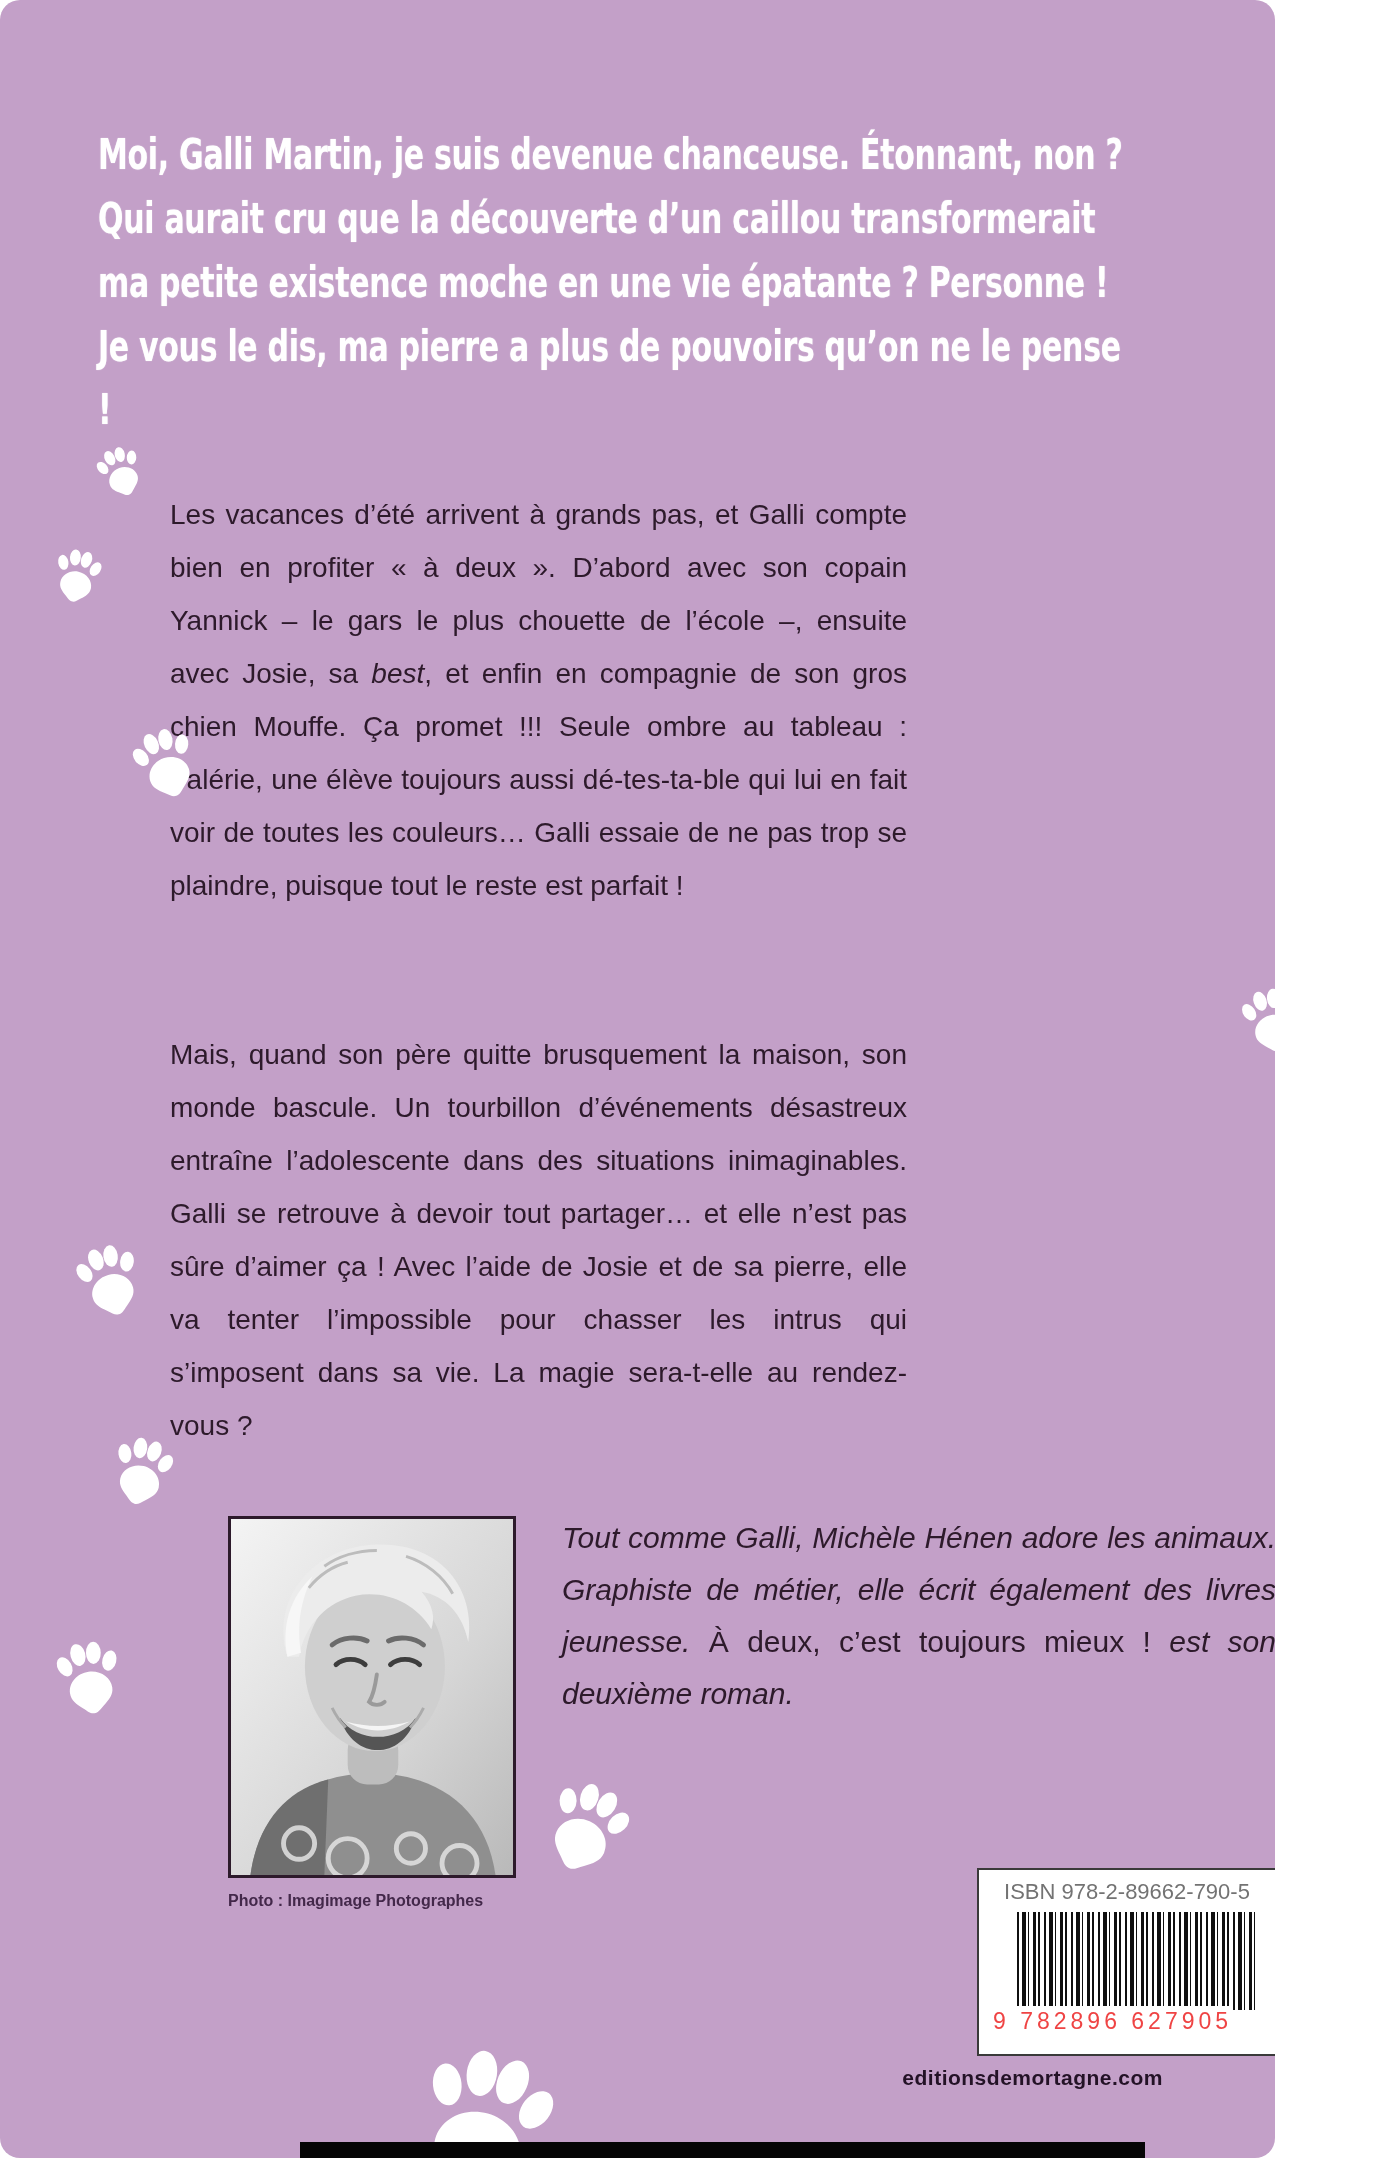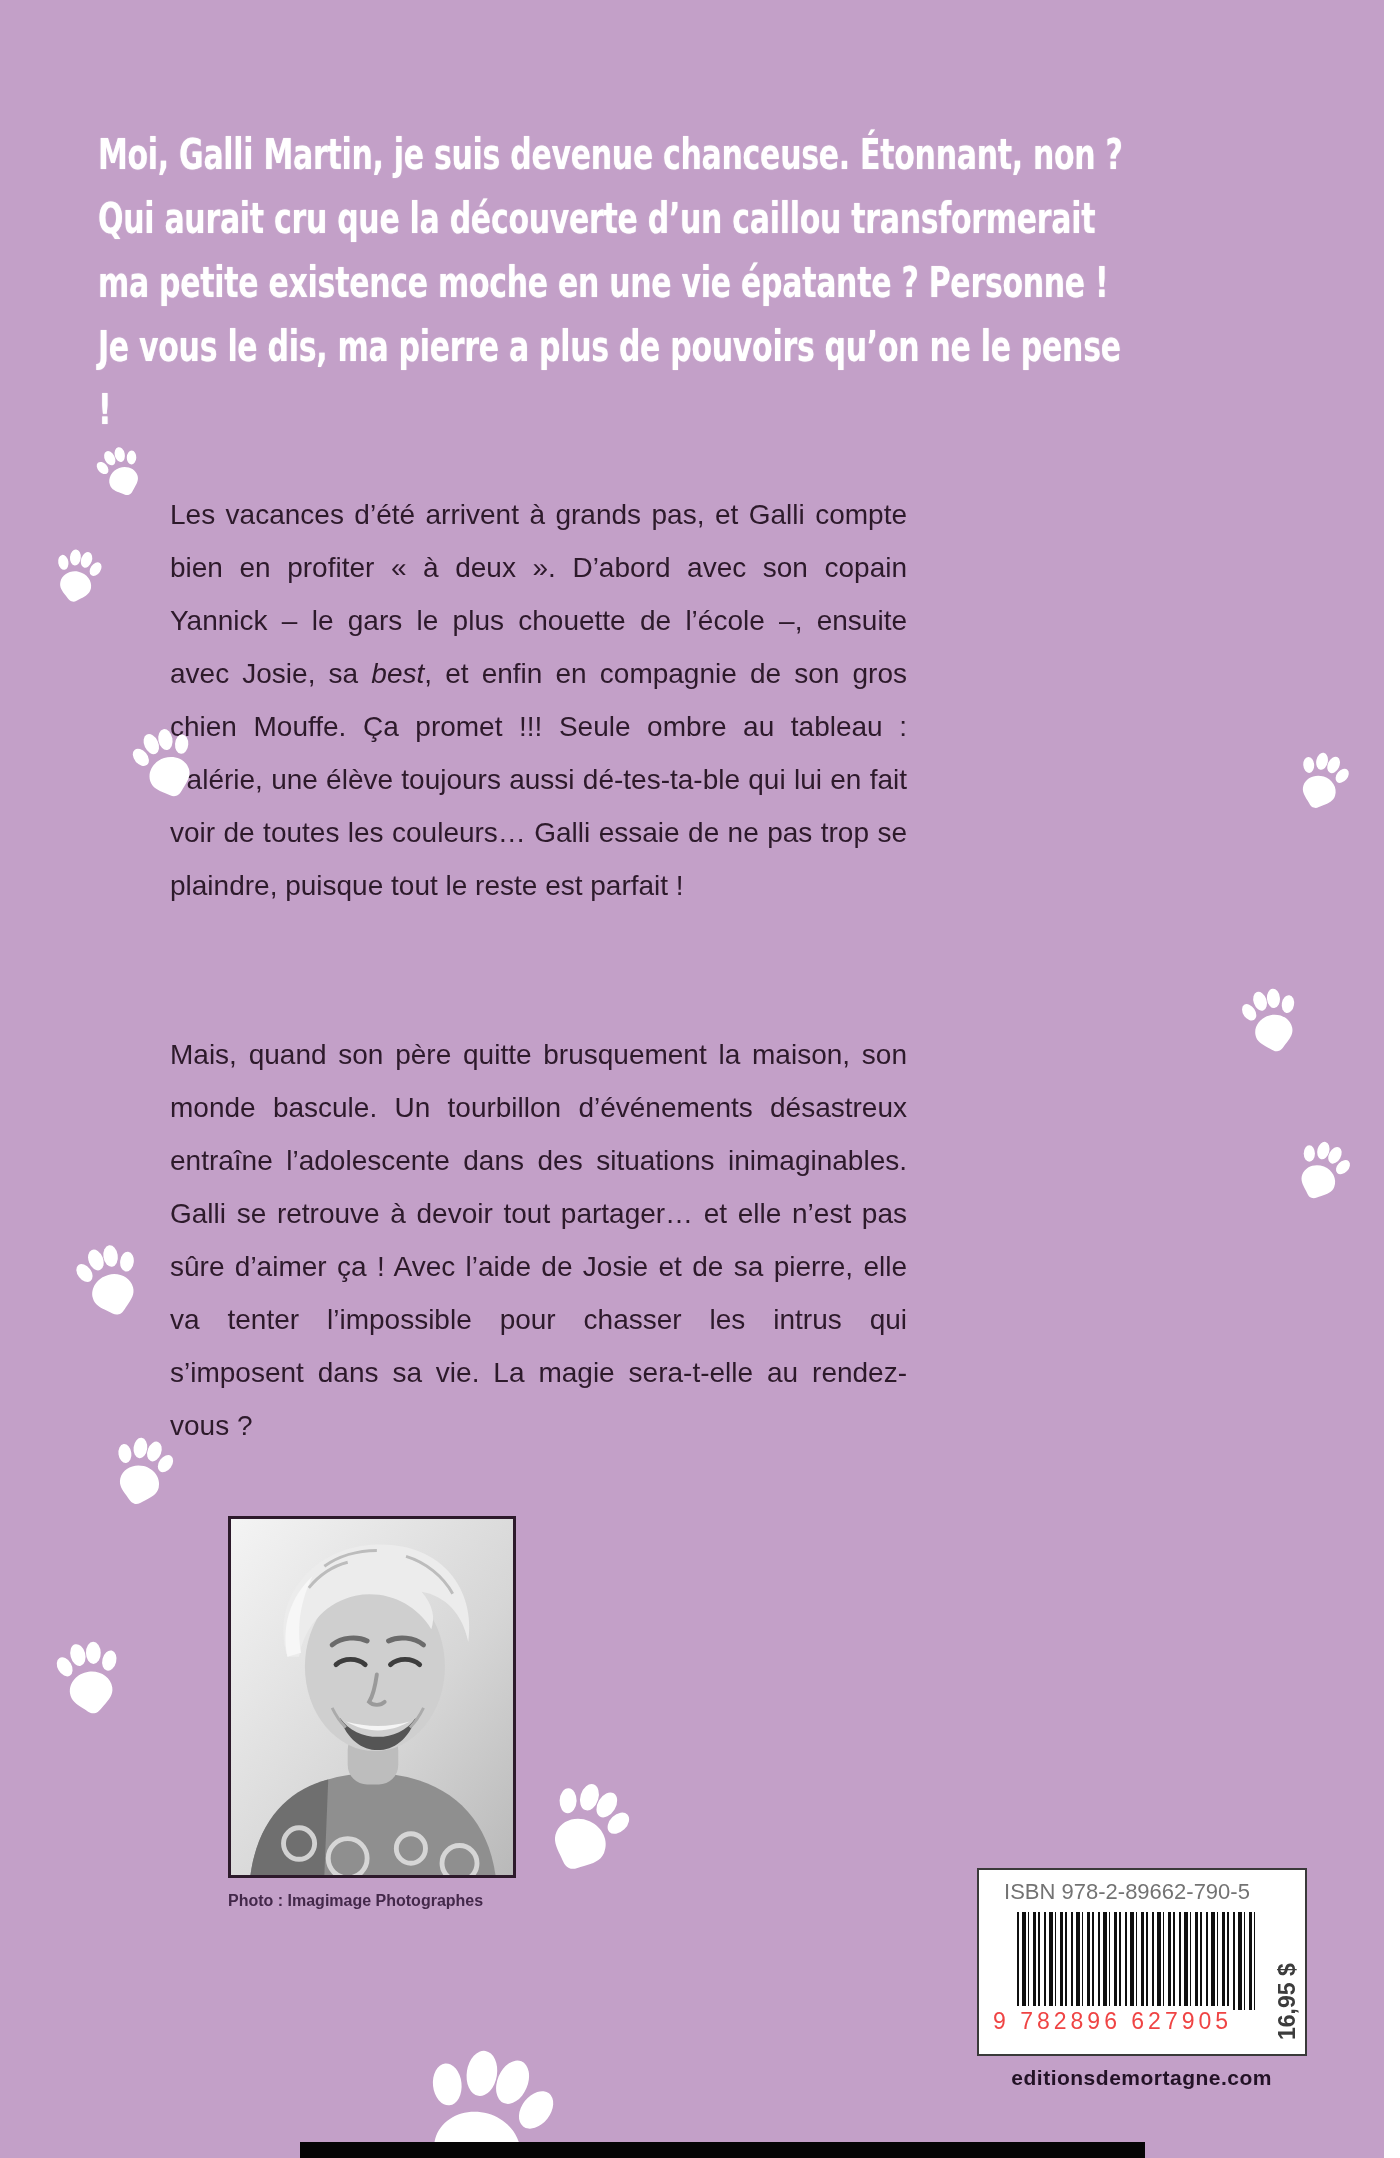--- a/index.html
+++ b/index.html
@@ -1,22 +1,23 @@
 <!DOCTYPE html>
 <html><head>
 <meta charset="utf-8">
 <style>
   html,body{margin:0;padding:0;}
   .cover{
     position:relative;
-    width:1384px;height:2158px;
+    width:1275px;height:2158px;
     background:#c3a0c8;
     overflow:hidden;
     font-family:"Liberation Sans", sans-serif;
     color:#2d1a2b;
+    border-radius:20px;
   }
   
   .intro{
     position:absolute;left:98px;top:122px;width:1035px;
     margin:0;
     font-family:"DejaVu Sans", sans-serif;
     font-weight:bold;
     font-size:30px;line-height:45px;
     letter-spacing:-0.3px;
     color:#ffffff;
@@ -157,20 +158,21 @@
 
       <path d="M112 202 C130 228 172 228 190 202 C176 246 126 246 112 202 Z" fill="#555555"></path>
       <path d="M118 206 C140 218 162 218 184 206 C162 212 140 212 118 206 Z" fill="#f5f5f5"></path>
 
       <path d="M104 192 C108 200 112 206 118 212" stroke="#ababab" stroke-width="3" fill="none"></path>
       <path d="M198 192 C194 200 190 206 184 212" stroke="#ababab" stroke-width="3" fill="none"></path>
     </svg>
   </div>
   <p class="credit">Photo : Imagimage Photographes</p>
 
+  <p class="bio"><span>Tout comme Galli, Michèle Hénen adore les animaux. Graphiste de métier, elle écrit également des livres jeunesse. </span><span class="roman">À deux, c’est toujours mieux !</span><span> est son deuxième roman.</span></p>
 
   <div class="barcode-box">
     <div class="isbn">ISBN 978-2-89662-790-5</div>
     <div class="bars"></div>
     <div class="digits">9 782896 627905</div>
     <div class="price">16,95 $</div>
   </div>
 
   <p class="site">editionsdemortagne.com</p>
 

